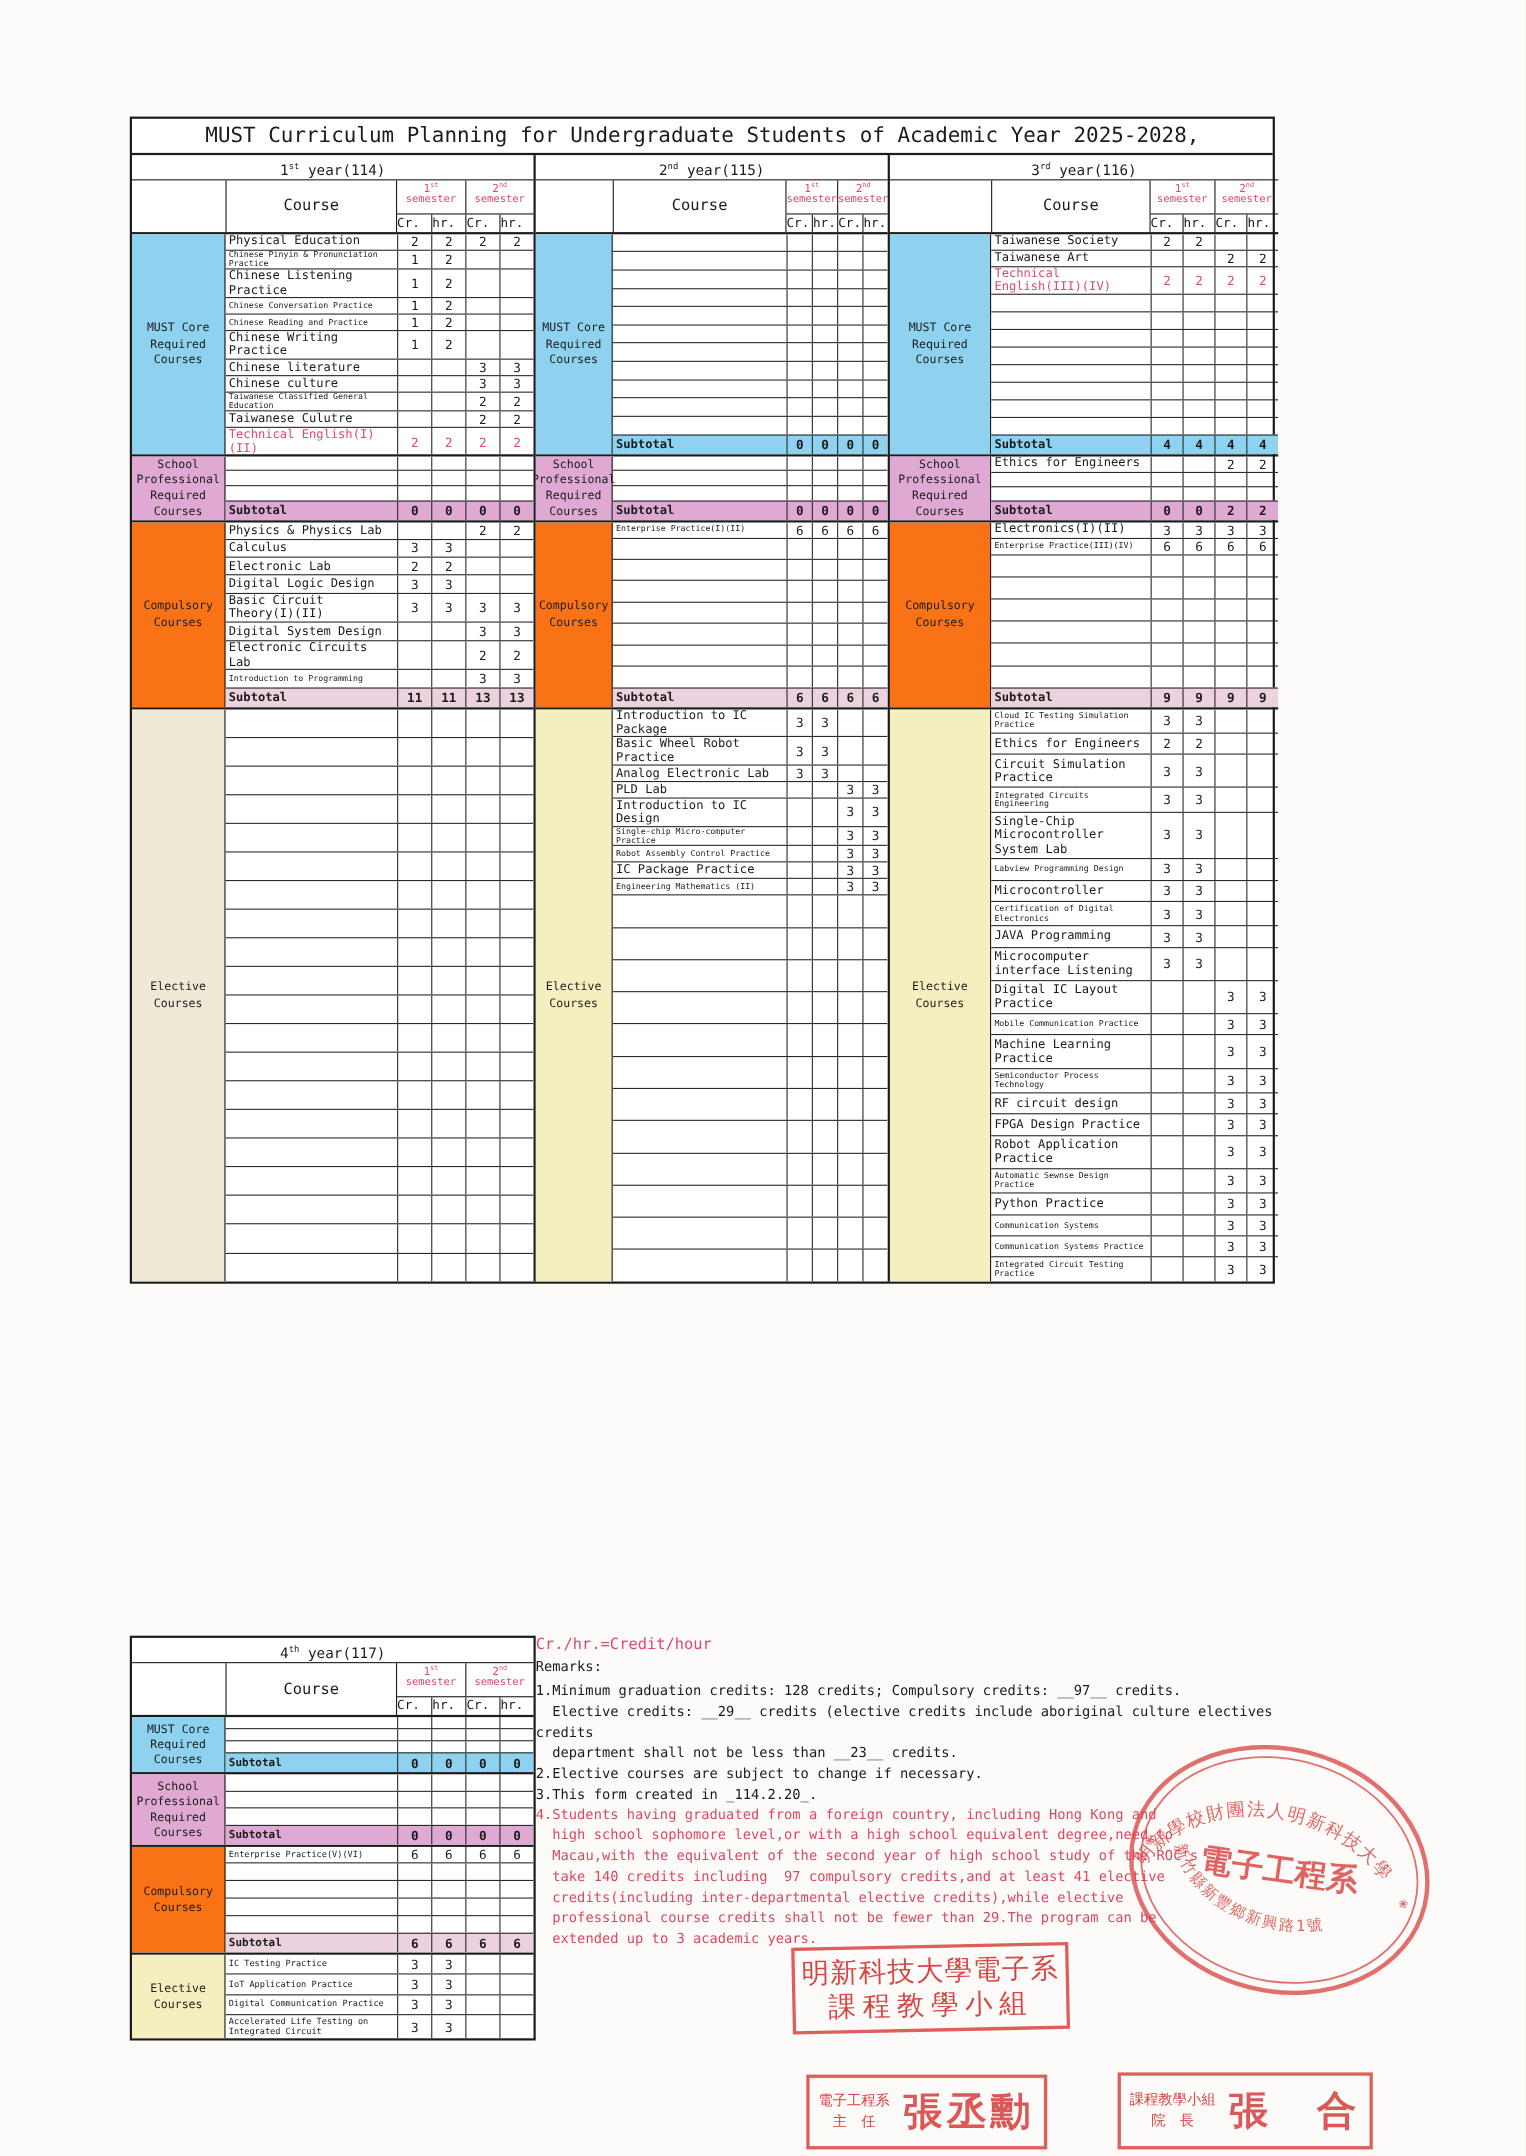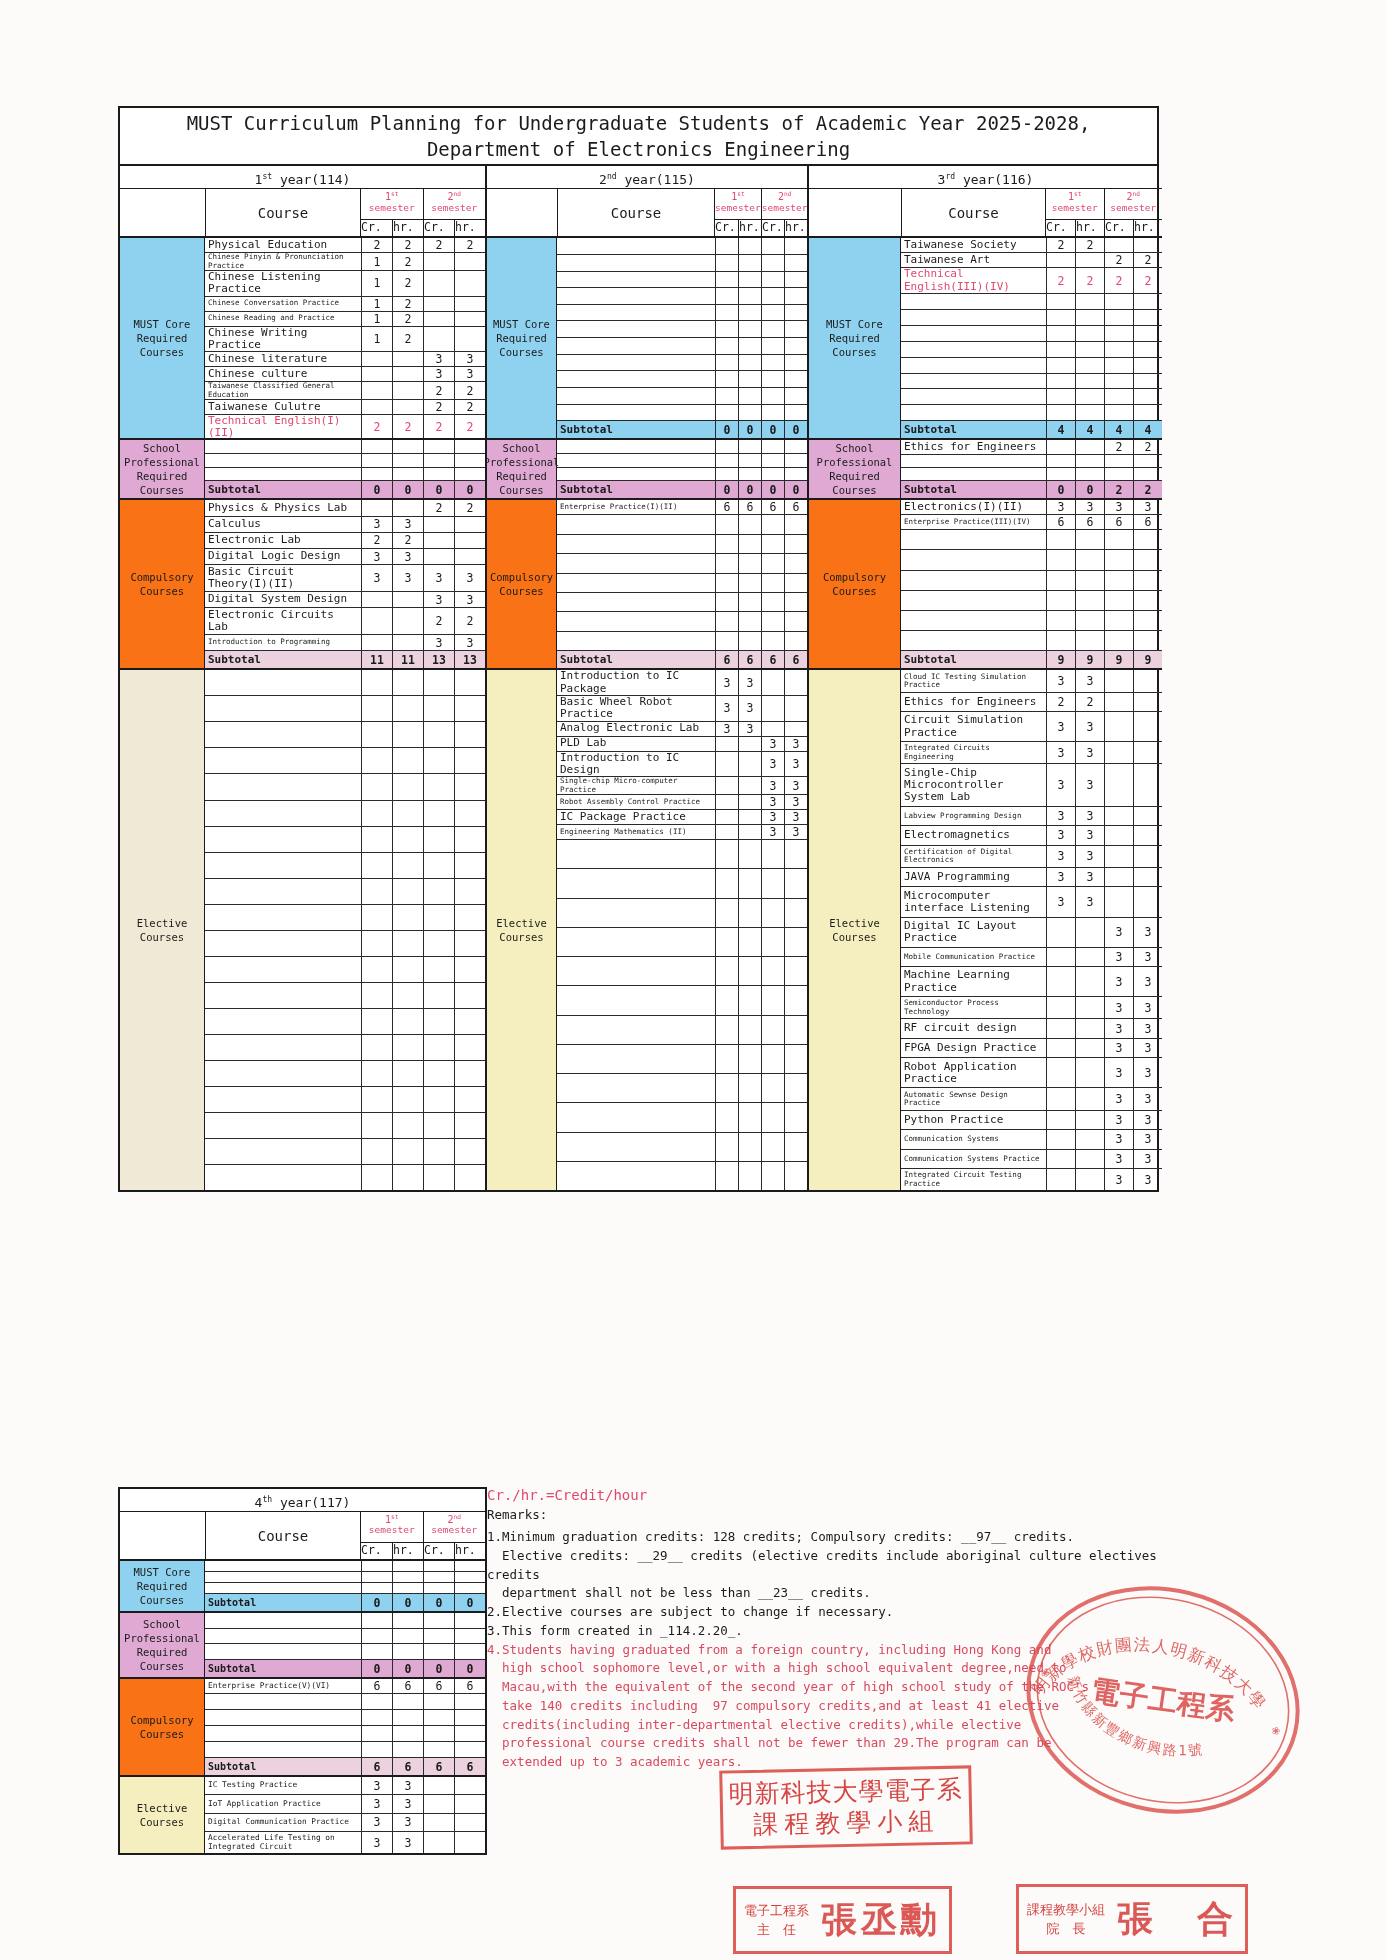--- a/index.html
+++ b/index.html
@@ -79,21 +79,20 @@
   .sign-name{font-size:36px;margin-left:12px;font-weight:bold;opacity:.88;letter-spacing:4px;white-space:nowrap;}
 </style>
 </head>
 <body>
 
 <div class="page">
 
   <div class="main-table">
     <div class="title-block">
       <div class="title-line">MUST Curriculum Planning for Undergraduate Students of Academic Year 2025-2028,</div>
-      <div class="title-line">Department of Electronics Engineering</div>
     </div>
     <div class="years" id="years">
         <div class="ytable" style="width: 365px;">
           <div class="ylabel"><span>1</span><sup>st</sup><span> year(114)</span></div>
           <div class="yhdr">
             <div class="hcat" style="width: 85px;"></div>
             <div class="hcourse">
               <span>Course</span>
             </div>
             <div class="hsem" style="width: 124px;">
@@ -1092,21 +1091,21 @@
                 <div class="cval" style="width: 29px;"></div>
               </div>
               <div class="crow small" style="flex: 1 1 auto;">
                 <div class="cname">Labview Programming Design</div>
                 <div class="cval" style="width: 29px;">3</div>
                 <div class="cval" style="width: 29px;">3</div>
                 <div class="cval" style="width: 29px;"></div>
                 <div class="cval" style="width: 29px;"></div>
               </div>
               <div class="crow" style="flex: 1 1 auto;">
-                <div class="cname">Electromagnetics</div>
+                <div class="cname">Microcontroller</div>
                 <div class="cval" style="width: 29px;">3</div>
                 <div class="cval" style="width: 29px;">3</div>
                 <div class="cval" style="width: 29px;"></div>
                 <div class="cval" style="width: 29px;"></div>
               </div>
               <div class="crow small" style="flex: 1 1 auto;">
                 <div class="cname">Certification of Digital Electronics</div>
                 <div class="cval" style="width: 29px;">3</div>
                 <div class="cval" style="width: 29px;">3</div>
                 <div class="cval" style="width: 29px;"></div>

